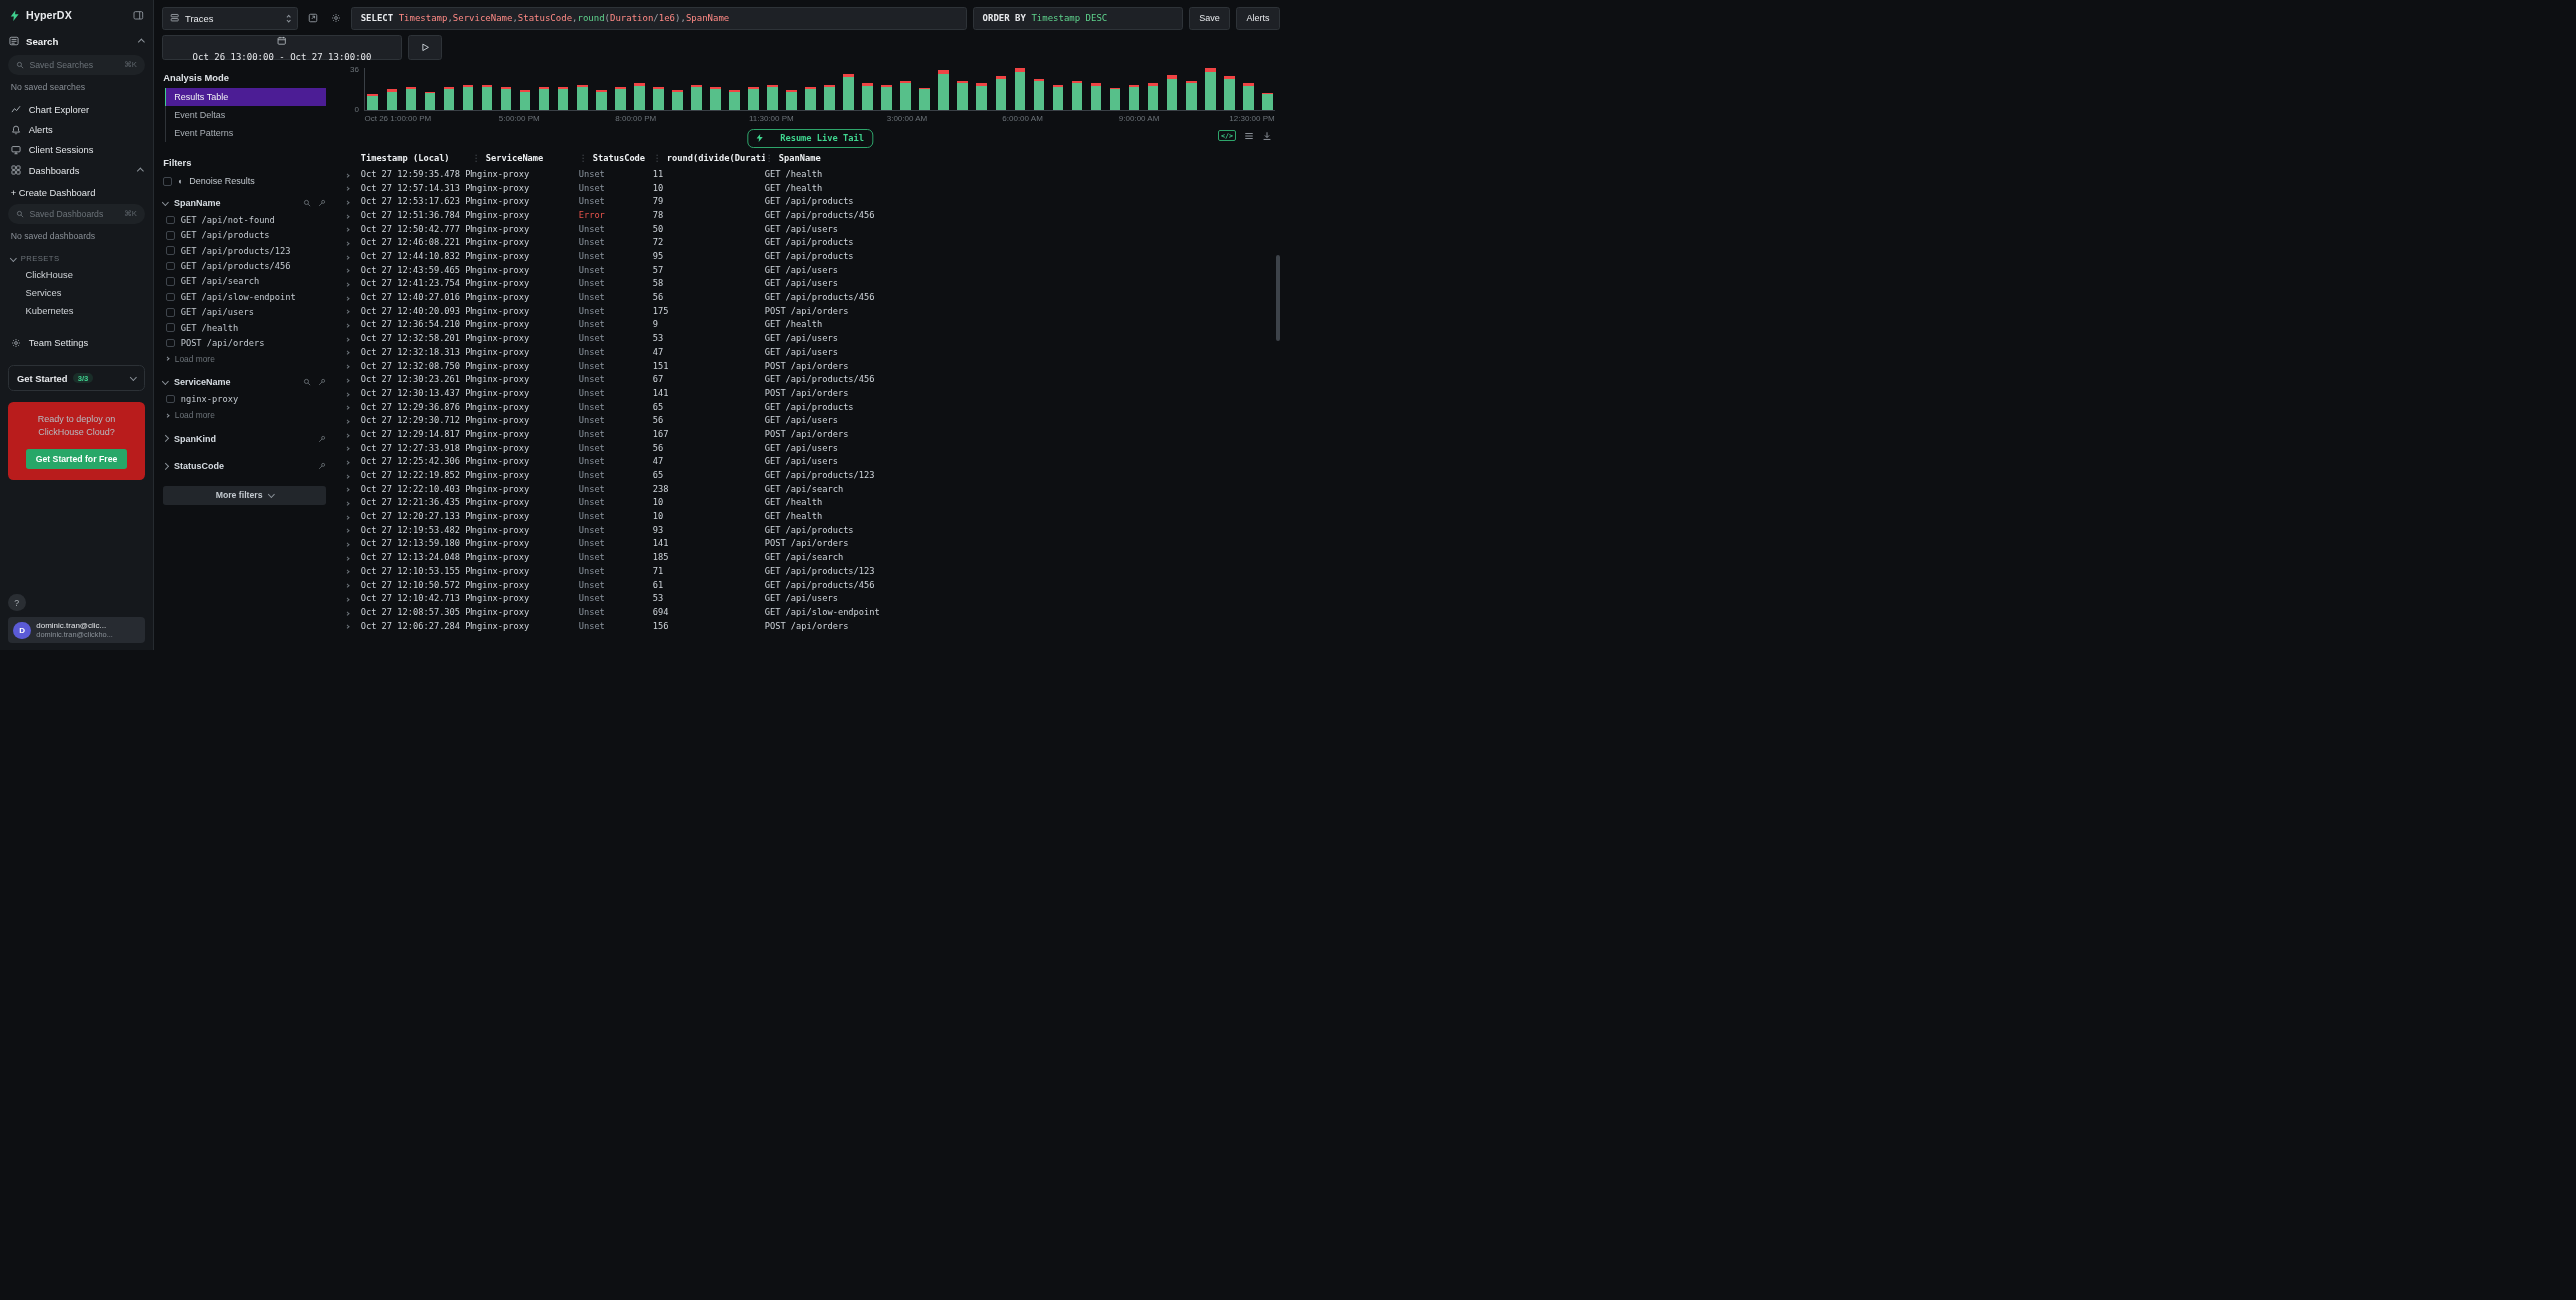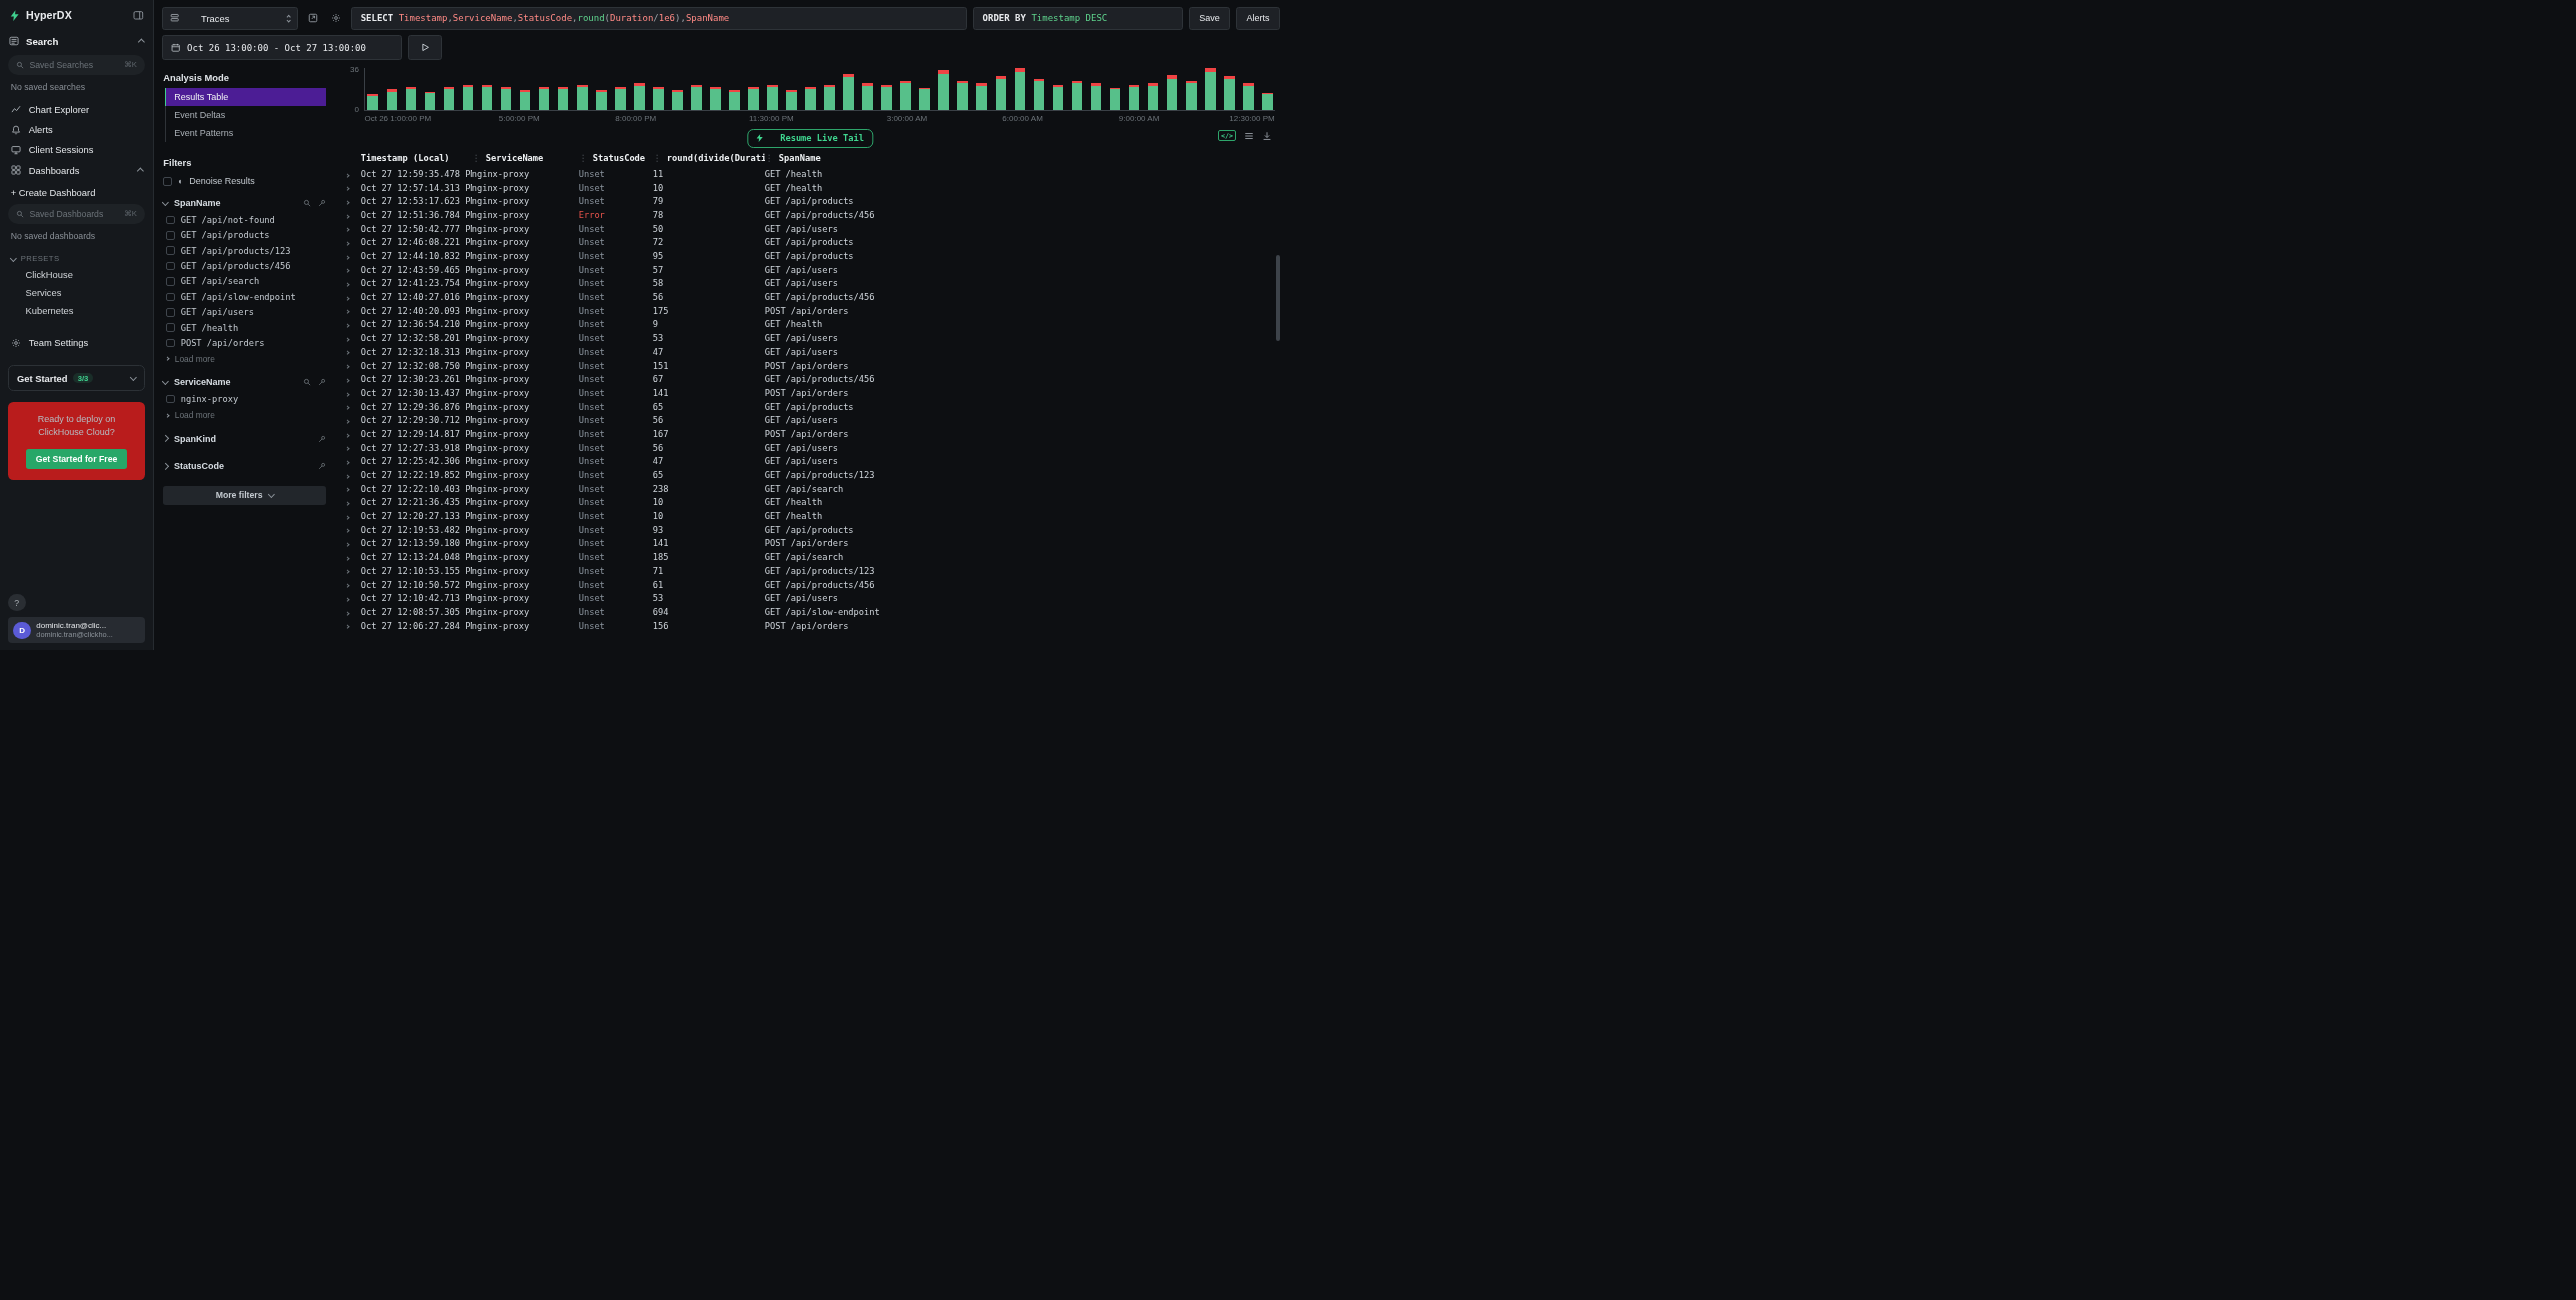--- a/index.html
+++ b/index.html
@@ -45,42 +45,42 @@
   .help-btn { width:17.5px; height:17.5px; border-radius:50%; background:#2a2e33; color:#aab0b6; display:flex; align-items:center; justify-content:center; font-size:8.7px; margin-top:auto; cursor:pointer; }
   .user-chip { background:#272b31; border-radius:4px; padding:4px 5.4px; display:flex; gap:5.4px; align-items:center; margin-top:6px; cursor:pointer; }
   .avatar { width:17.5px; height:17.5px; min-width:17.5px; border-radius:50%; background:#5b5bd6; display:flex; align-items:center; justify-content:center; font-size:8px; font-weight:700; color:#fff; }
   .user-name { font-size:8px; color:#e3e6e9; white-space:nowrap; }
   .user-mail { font-size:7.4px; color:#8b9299; white-space:nowrap; }
 
   
   .main { flex:1; display:flex; flex-direction:column; padding:6.7px 8px 0; min-width:0; }
   .row1 { display:flex; gap:6px; height:23px; }
   .boxed { background:#1e2126; border:0.7px solid #2e3338; border-radius:2.7px; }
-  .select { width:136px; display:flex; align-items:center; gap:22px; padding:0 6.7px; font-size:9.4px; cursor:pointer; }
+  .select { width:136px; display:flex; align-items:center; gap:6px; padding:0 6.7px; font-size:9.4px; cursor:pointer; }
   .select .icon { color:#aab0b6; display:flex; }
   .updown { margin-left:auto; display:flex; flex-direction:column; align-items:center; gap:1.3px; }
   .updown .chev { width:3.4px; height:3.4px; border-width:0.9px; }
   .flat-icon { width:17.5px; display:flex; align-items:center; justify-content:center; color:#9aa1a8; cursor:pointer; }
   .code-box { flex:1; display:flex; align-items:center; padding:0 8.7px; font-family:"DejaVu Sans Mono",monospace; font-size:9px; white-space:pre; overflow:hidden; }
   .orderby { flex:none; width:210px; }
   .tk-kw { color:#e8eaed; font-weight:700; }
   .tk-id { color:#ff8a85; }
   .tk-p  { color:#9aa1a8; }
   .tk-fn { color:#5fd38d; }
   .tk-num{ color:#ff8a85; }
   .btn { padding:0 9.4px; display:flex; align-items:center; font-size:9px; color:#e8eaed; cursor:pointer; }
 
   .row2 { display:flex; gap:6px; height:25px; margin-top:5.4px; }
   .search-box { flex:1; display:flex; align-items:center; padding:0 8px; }
   .placeholder { color:#6c7379; font-family:"DejaVu Sans Mono",monospace; font-size:9px; }
   .lang { margin-left:auto; font-size:8.7px; display:flex; gap:4.7px; align-items:center; }
   .lang .l-sql { color:#e8eaed; }
   .lang .l-sep { color:#5d646b; }
   .lang .l-lucene { color:#3fcf8e; }
-  .daterange { width:240px; display:flex; align-items:center; gap:6.7px; padding:0 8px; font-family:"DejaVu Sans Mono",monospace; font-size:9px; cursor:pointer; }
+  .daterange { width:240px; display:flex; align-items:center; gap:6.7px; padding:0 8px; font-family:"DejaVu Sans Mono",monospace; font-size:9px; cursor:pointer;flex-direction:column; }
   .run-btn { width:34px; display:flex; align-items:center; justify-content:center; color:#d7dde3; cursor:pointer; }
 
   .content { flex:1; display:flex; margin-top:8px; min-height:0; }
 
   
   .filters { width:173px; min-width:173px; padding:1.3px 9.4px 0 1.3px; overflow:hidden; }
   .f-label { font-size:9.4px; font-weight:700; color:#dfe3e7; padding:2.7px 0 5.4px; }
   .modes { border-left:0.7px solid #2f3338; margin-left:2px; margin-bottom:12px; }
   .mode { padding:4px 8px; font-size:9px; color:#aab0b6; cursor:pointer; }
   .mode.active { color:#f0f2f4; background:#4c1d95; border-left:1.3px solid #3fcf8e; margin-left:-1px; }

